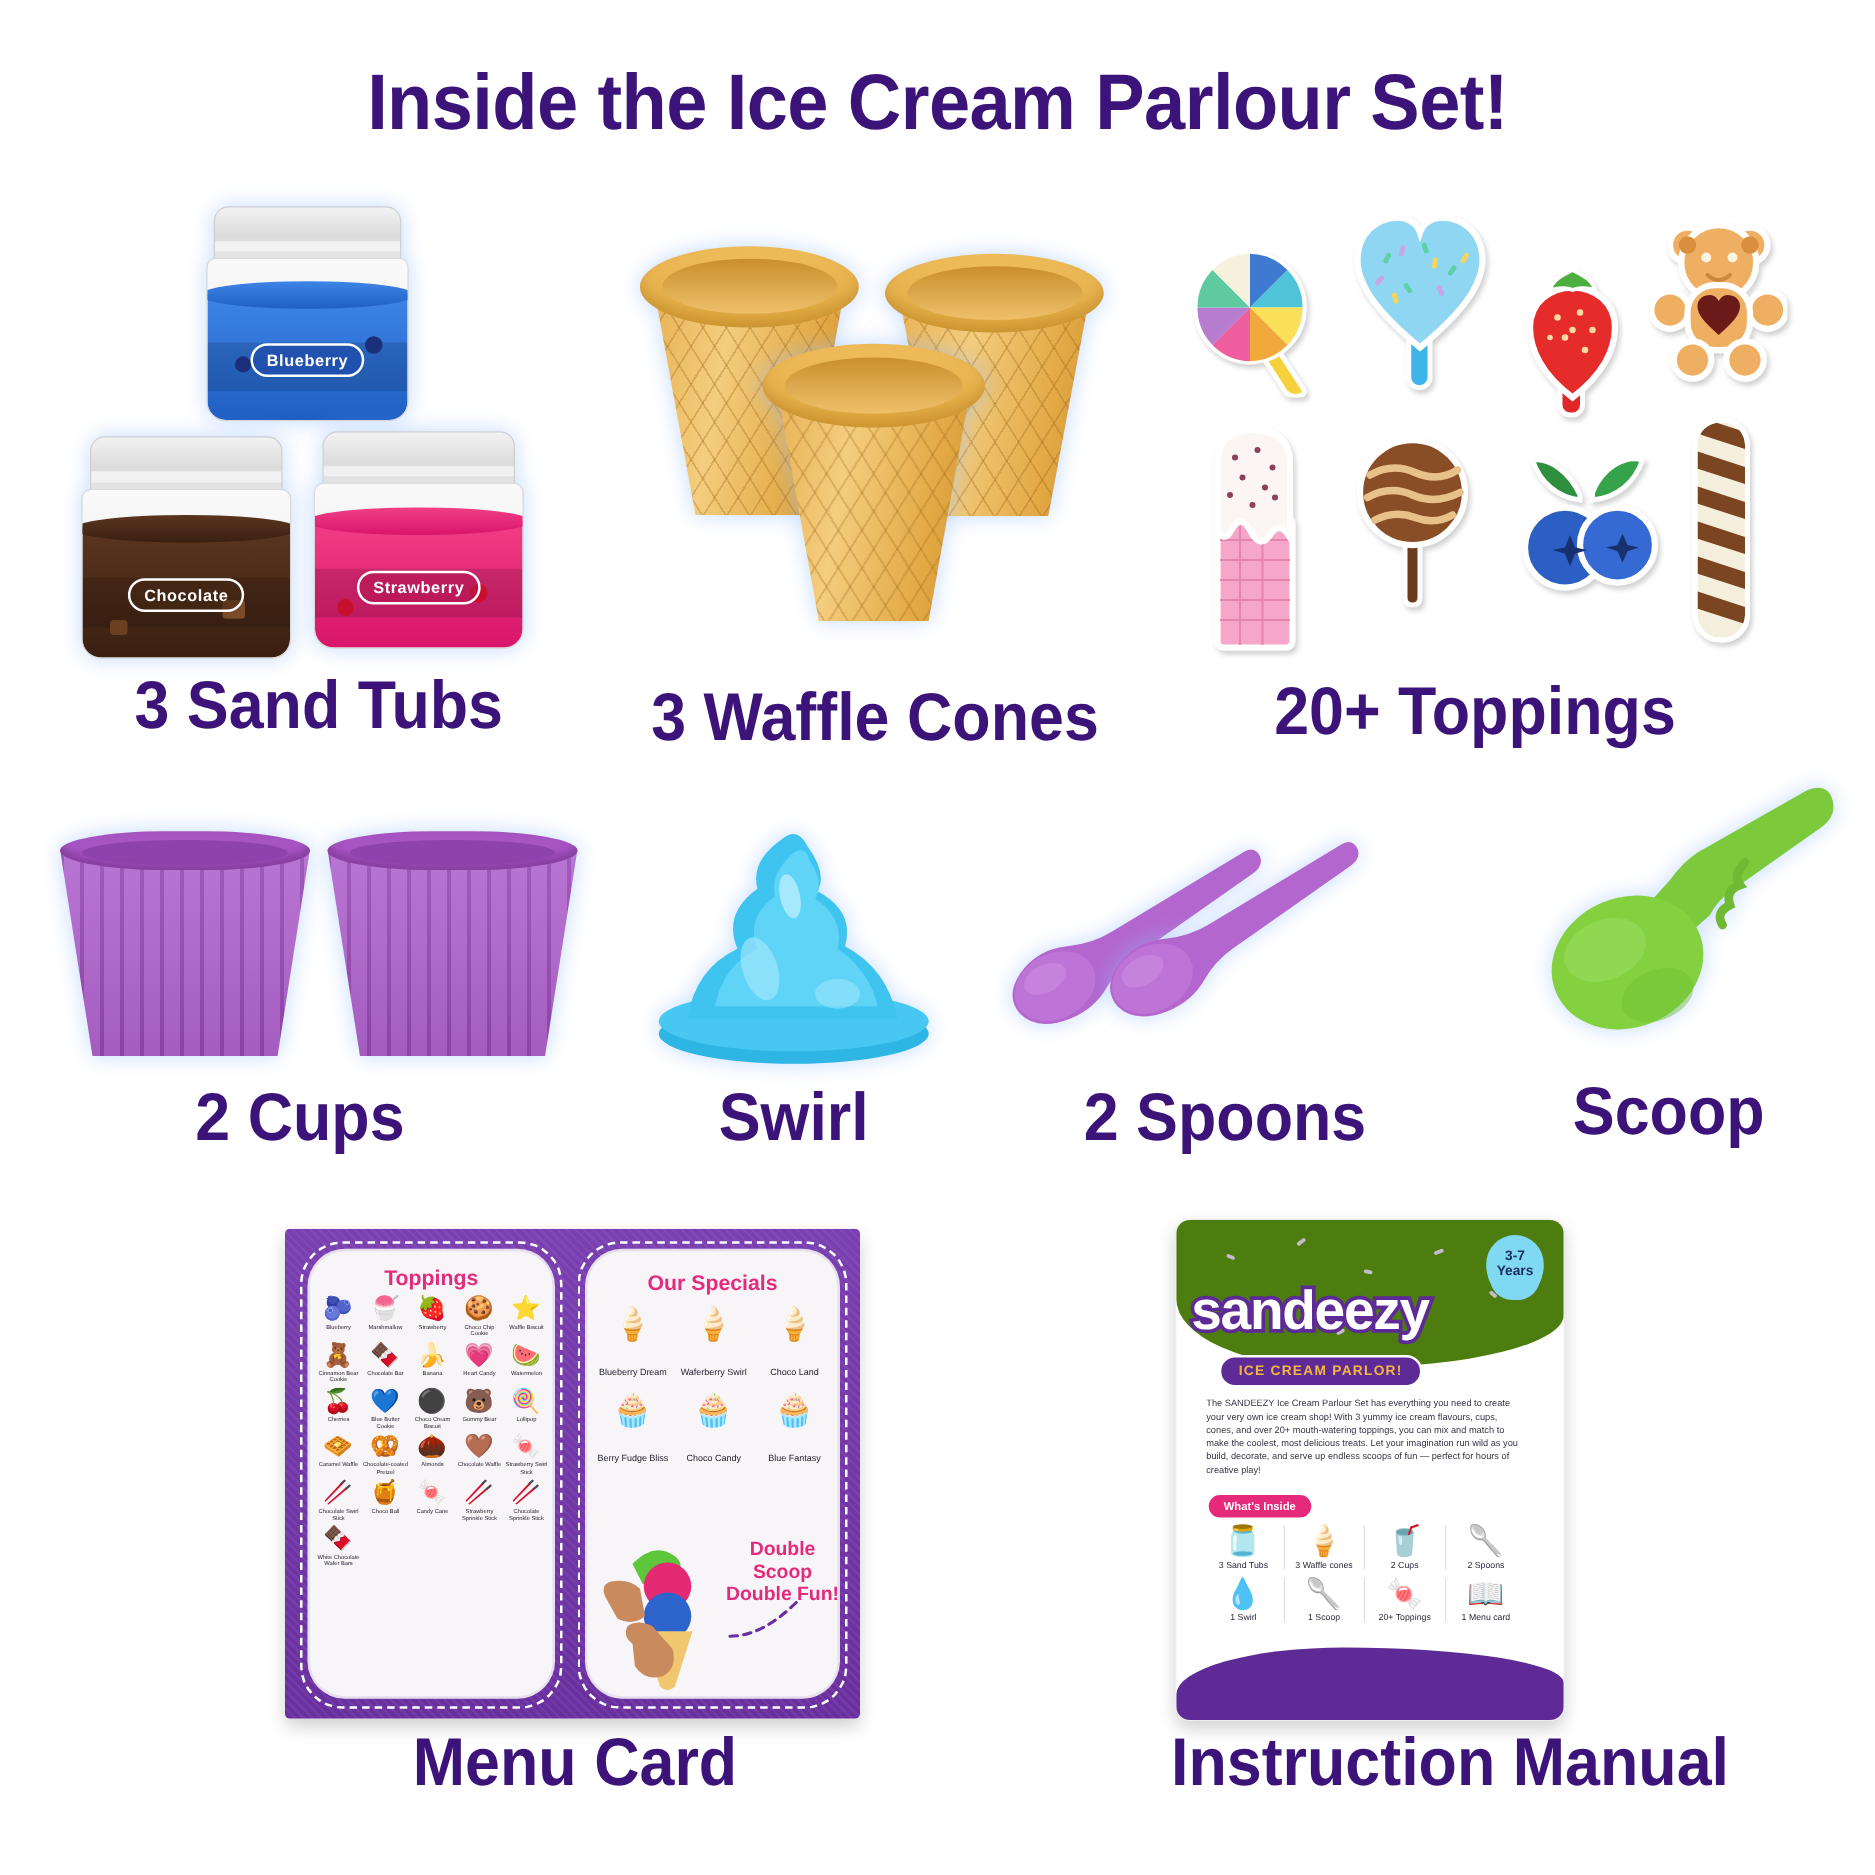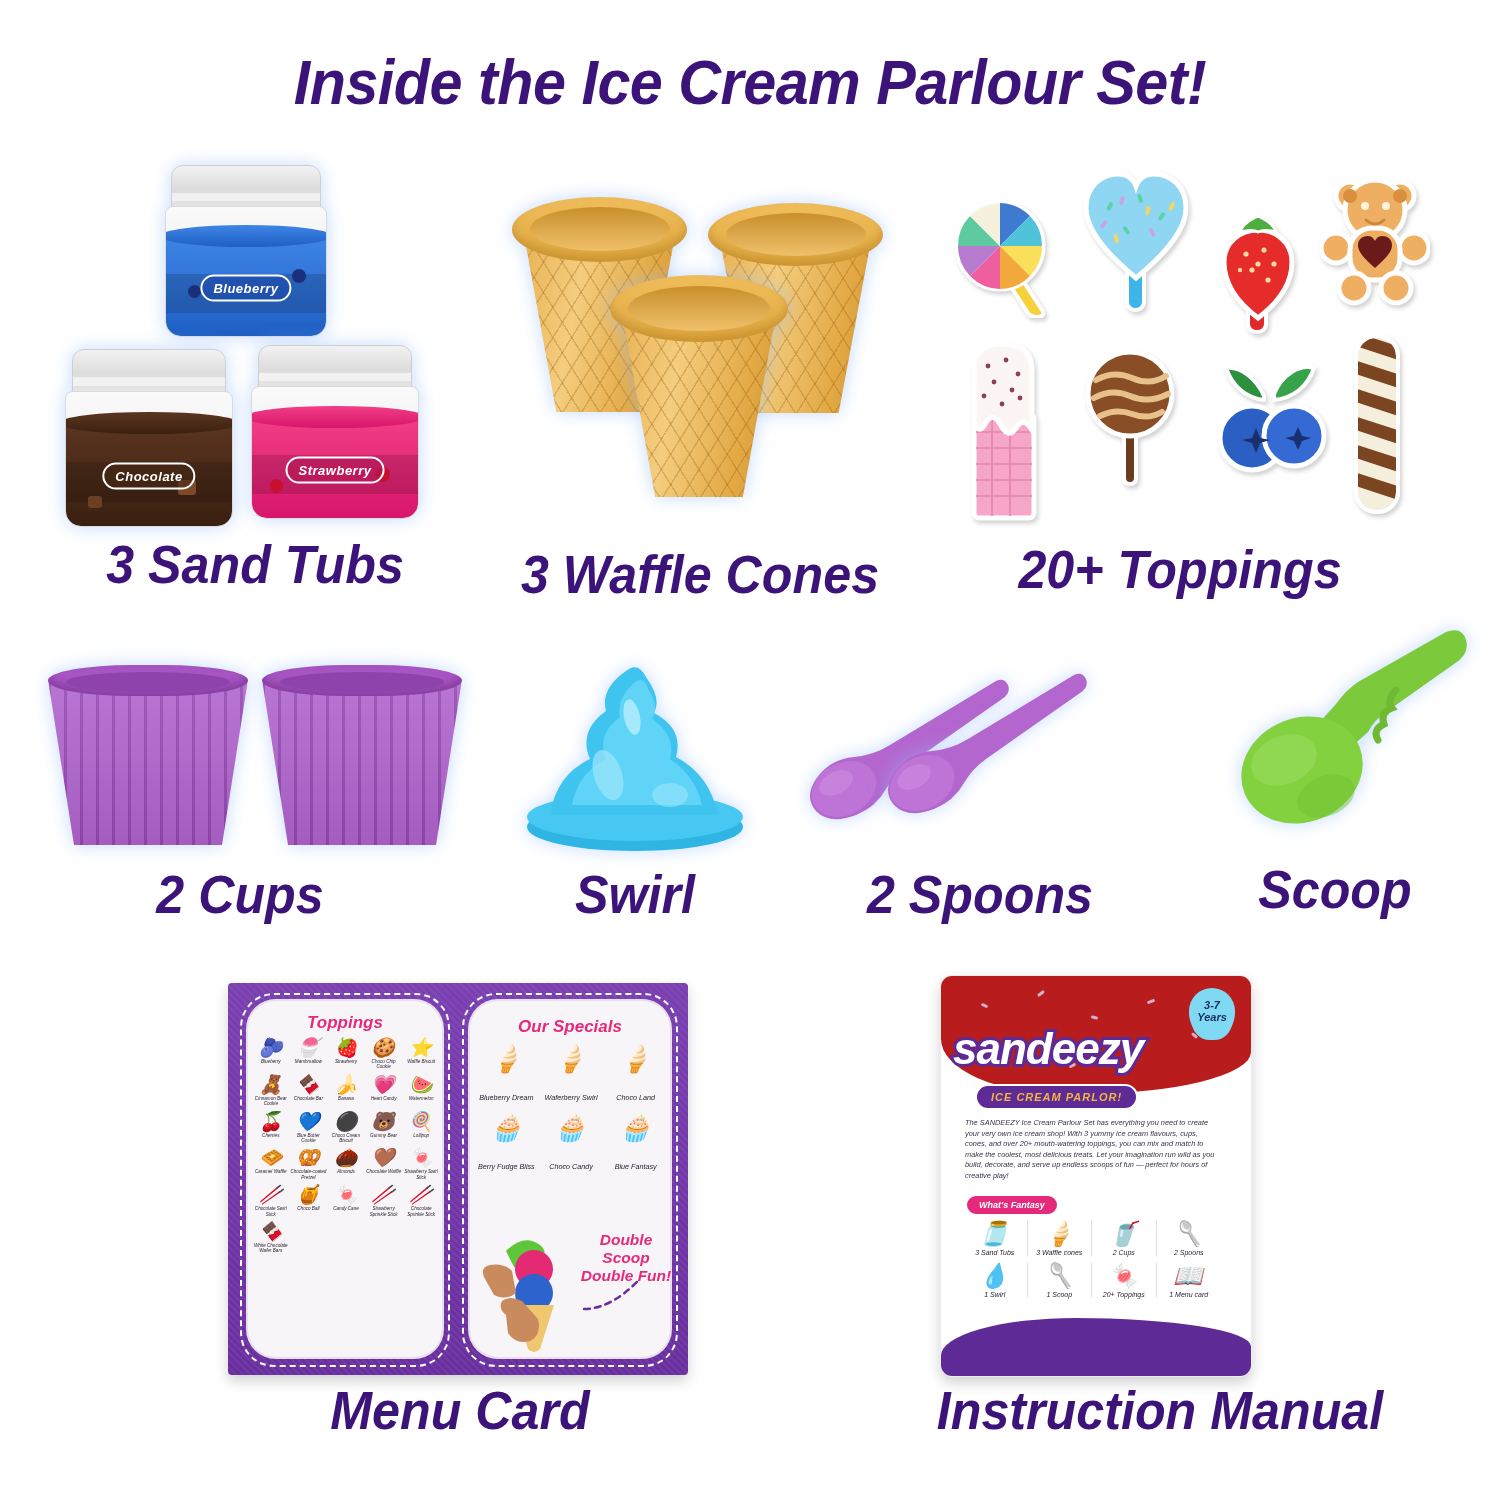--- a/index.html
+++ b/index.html
@@ -1,21 +1,21 @@
 <!DOCTYPE html>
 <html><head>
 <meta charset="utf-8">
 <style>
   html,body{margin:0;padding:0;}
   body{
     width:1500px;height:1500px;background:#ffffff;
     font-family:"Liberation Sans", sans-serif;
     overflow:hidden;position:relative;
   }
-  .page{position:relative;width:1500px;height:1500px;font-style:italic;}
+  .page{position:relative;width:1500px;height:1500px;}
 
   
   .title{
     position:absolute;left:0;top:46px;width:1500px;text-align:center;
     font-size:63px;font-weight:bold;color:#3C1378;
     letter-spacing:-0.5px;font-family:"Liberation Sans", sans-serif;
     transform:scaleX(0.94);
   }
 
   
@@ -152,21 +152,21 @@
   }
 
   
   .manual{
     position:absolute;background:#ffffff;border-radius:12px;
     box-shadow:0 6px 14px rgba(0,0,0,.18);overflow:hidden;
     border:1px solid #ececec;
   }
   .mn-head{
     position:absolute;left:0;top:0;width:100%;height:118px;
-    background:#b91c1c;
+    background:#4d7c0f;
     border-radius:0 0 55% 40%/0 0 42px 55px;
   }
   .mn-foot{
     position:absolute;left:0;bottom:0;width:100%;height:58px;
     background:#5E2A96;border-radius:46% 60% 0 0/40px 30px 0 0;
   }
   .spk{position:absolute;background:#d8c8ef;border-radius:2px;opacity:.85;}
   .agebadge{
     position:absolute;right:16px;top:12px;width:46px;height:46px;
     background:#7FD9F2;border-radius:50% 50% 45% 45%;
@@ -652,21 +652,21 @@
         <div class="spk" style="left:72px;top:62px;width:7px;height:3px;transform:rotate(-10deg);"></div>
         <div class="spk" style="left:182px;top:74px;width:8px;height:3px;transform:rotate(30deg);"></div>
         <div class="spk" style="left:128px;top:88px;width:7px;height:3px;transform:rotate(-28deg);"></div>
         <div class="agebadge">
           <span>3-7<br>Years</span>
         </div>
       </div>
       <div class="brand">sandeezy</div>
       <div class="brandsub">ICE CREAM PARLOR!</div>
       <div class="mn-para">The SANDEEZY Ice Cream Parlour Set has everything you need to create your very own ice cream shop! With 3 yummy ice cream flavours, cups, cones, and over 20+ mouth-watering toppings, you can mix and match to make the coolest, most delicious treats. Let your imagination run wild as you build, decorate, and serve up endless scoops of fun — perfect for hours of creative play!</div>
-      <div class="whats">What's Fantasy</div>
+      <div class="whats">What's Inside</div>
       <div class="mn-grid" id="mn-contents">
           <div class="mn-cell">
             <div class="gl">🫙</div>
             <div class="cap">3 Sand Tubs</div>
           </div>
           <div class="mn-cell">
             <div class="gl">🍦</div>
             <div class="cap">3 Waffle cones</div>
           </div>
           <div class="mn-cell">

